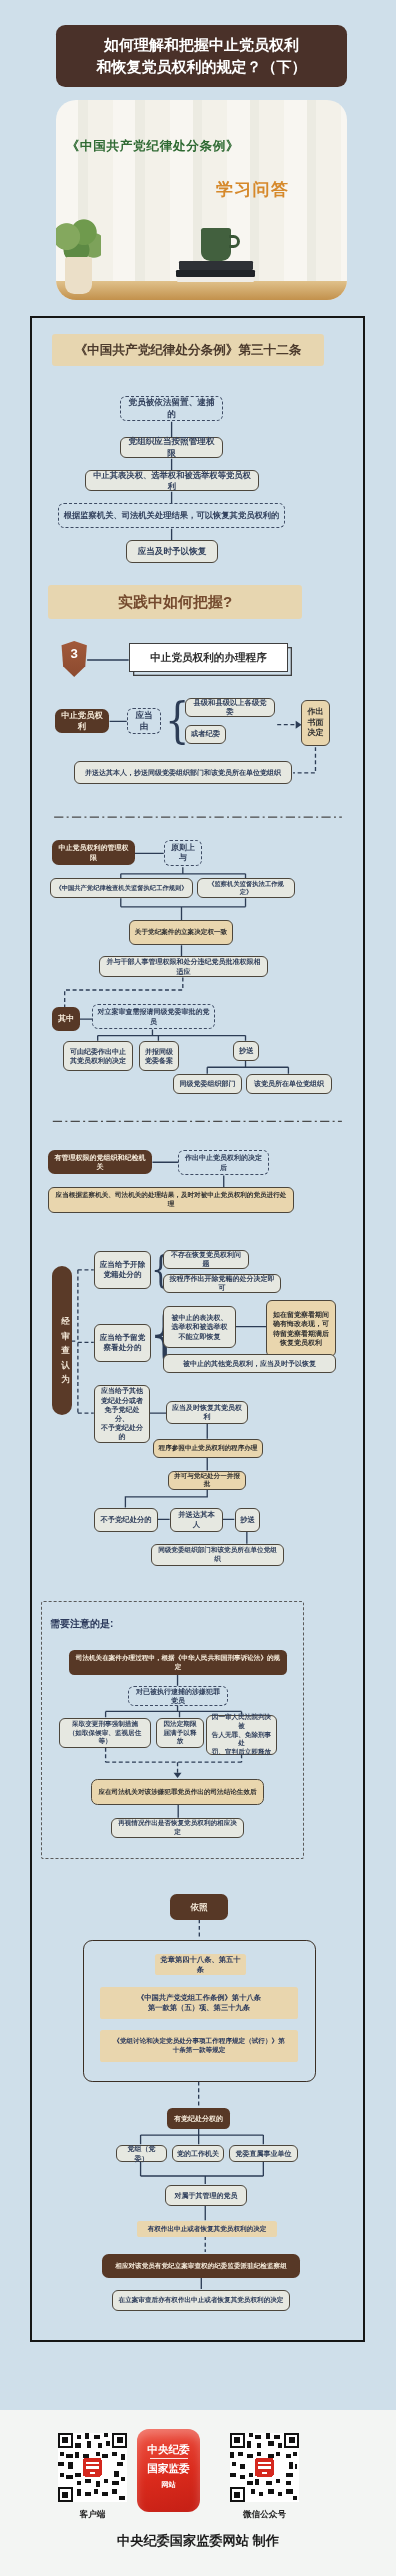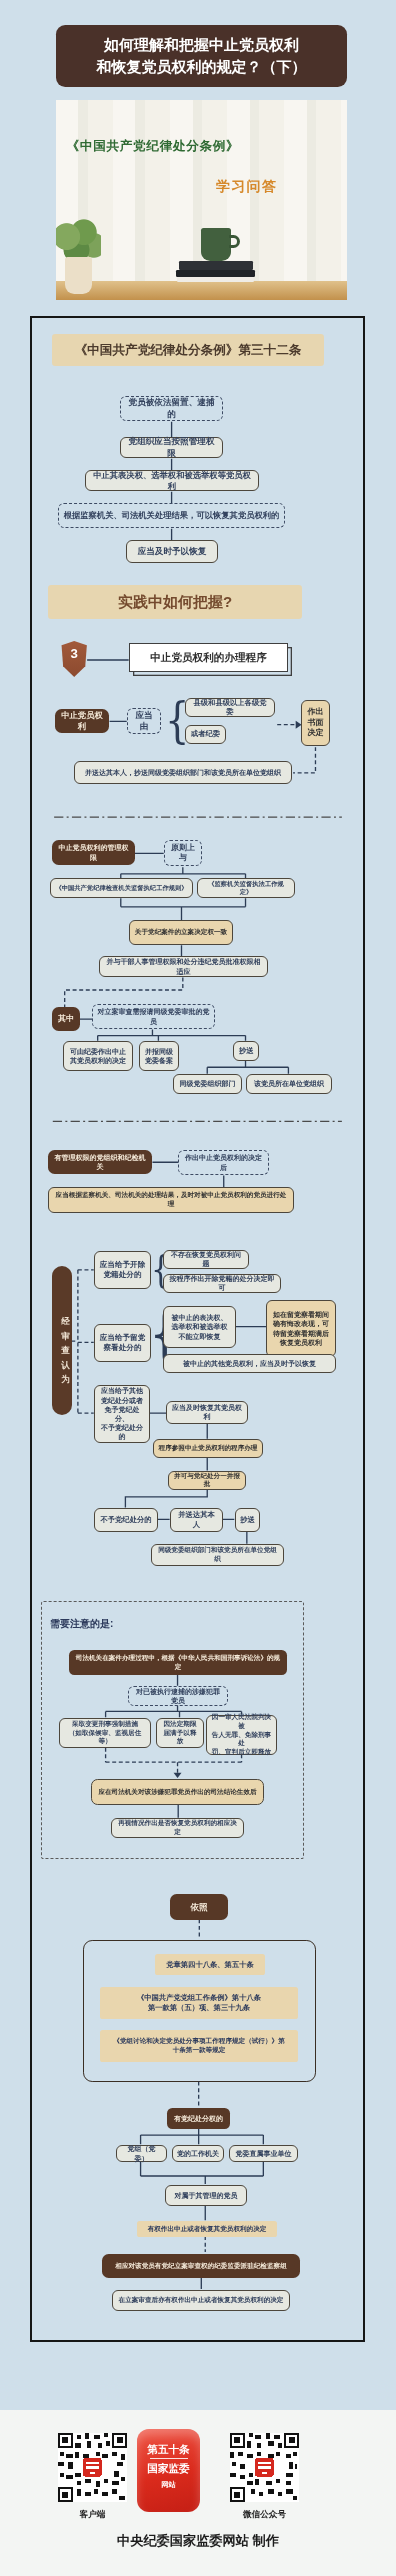--- a/index.html
+++ b/index.html
@@ -15,21 +15,21 @@
   .tanflat{background:#e9d6ae;border:none;border-radius:2.6px;color:#2c3a5c;}
   .brown{background:#573826;color:#f5ead9;border:none;border-radius:6.6px;}
   .pre{white-space:pre-line;}
   .hdr{position:absolute;box-sizing:border-box;background:#e7d6b0;border-radius:3.3px;display:flex;
        align-items:center;justify-content:center;font-weight:bold;z-index:3;}
   .brace{position:absolute;z-index:3;color:#2c3c55;font-family:"DejaVu Serif",serif;font-weight:400;
          transform:scaleX(.8);transform-origin:left center;line-height:1;}
   .wires{position:absolute;left:0;top:0;z-index:2;}
   
   .photo{position:absolute;left:56px;top:100px;width:291px;height:200px;overflow:hidden;z-index:1;
-         background:repeating-linear-gradient(90deg,#f8f6f1 0 22.5px,#ecebe2 22.5px 32px,#f3f1e9 32px 57px);}
+         background:repeating-linear-gradient(90deg,#f8f6f1 0 22.5px,#ecebe2 22.5px 32px,#f3f1e9 32px 57px);border-radius:20px;}
   .vbar{writing-mode:vertical-rl;text-orientation:upright;}
   .qrlabel{position:absolute;text-align:center;font-size:8.6px;color:#222;font-weight:bold;z-index:3;}
   .appicon{position:absolute;left:137px;top:2429px;width:63px;height:83px;border-radius:12px;z-index:3;
            background:linear-gradient(165deg,#ef5444 0%,#da2a1c 55%,#c41f15 100%);
            display:flex;flex-direction:column;align-items:center;color:#fff;font-weight:bold;
            box-shadow:inset 0 6.6px 9.2px rgba(255,255,255,.25);}
   .appicon .l{font-size:10.6px;line-height:16px;}
   .appicon .s{font-size:7.3px;margin-top:4px;}
   .appicon .dv{width:38px;height:0.7px;background:rgba(255,255,255,.85);margin:1.3px 0;}
 </style>
@@ -49,21 +49,21 @@
     <div class="abs" style="left:120px;top:161px;width:79px;height:21px;">
       <div class="abs" style="left:2.6px;top:0;width:74px;height:8.6px;background:#2e3136;border-radius:1.3px;"></div>
       <div class="abs" style="left:0;top:8.6px;width:79px;height:7.3px;background:#1f2327;border-radius:1.3px;"></div>
       <div class="abs" style="left:1.3px;top:16px;width:77px;height:5.3px;background:#efece6;border-radius:1.3px;"></div>
     </div>
     <div class="abs" style="left:145px;top:128px;width:30px;height:33px;background:#42603e;border-radius:2.6px 2.6px 9.2px 9.2px;"></div>
     <div class="abs" style="left:173px;top:135px;width:10.6px;height:13.2px;border:3.3px solid #3a5737;border-left:none;border-radius:0 6.6px 6.6px 0;"></div>
     <div class="abs" style="left:-4px;top:119px;width:49px;height:44px;background:radial-gradient(circle at 30% 40%,#84a85e 0 30%,transparent 32%),radial-gradient(circle at 65% 30%,#6f9a4d 0 28%,transparent 30%),radial-gradient(circle at 50% 70%,#5d8a44 0 32%,transparent 34%),radial-gradient(circle at 85% 60%,#7da25a 0 24%,transparent 26%);"></div>
     <div class="abs" style="left:9.2px;top:157px;width:26.4px;height:37px;background:#ebdfc8;border-radius:2.6px 2.6px 9.2px 9.2px;"></div>
     <div class="abs" style="left:10.6px;top:38px;font-size:12.6px;font-weight:bold;color:#2f6a33;letter-spacing:0.7px;">《中国共产党纪律处分条例》</div>
-    <div class="abs" style="left:160px;top:78px;font-size:14px;font-weight:bold;color:#d6892b;letter-spacing:1.3px;">学习问答</div>
+    <div class="abs" style="left:160px;top:78px;font-size:17px;font-weight:bold;color:#d6892b;letter-spacing:1.3px;">学习问答</div>
   </div>
 
   <div class="abs" style="left:30px;top:316px;width:335px;height:2026px;border:2px solid #161616;z-index:1;"></div>
 
   <svg class="wires" width="396" height="2576" viewBox="0 0 600 3899">
 
     <path fill="none" stroke="#2c3c55" stroke-width="2" d="M260,637 V661 M260,693 V711 M260,743 V761 M260,799 V817
       M132,998 H195
       M166,1091 H192
       M204,1291 H248 M277,1312 V1322 M183,1322 H372 M183,1322 V1329 M372,1322 V1329
@@ -185,21 +185,21 @@
   <div class="n pre" style="left:156px;top:1718px;width:48px;height:30px;font-size:6.6px;">因法定期限
 届满予以释放</div>
   <div class="n pre" style="left:206px;top:1715px;width:71px;height:40px;font-size:6.6px;">因一审人民法院判决被
 告人无罪、免除刑事处
 罚、宣判后立即释放</div>
   <div class="n tan" style="left:91px;top:1779px;width:173px;height:26.4px;font-size:6.6px;color:#333;border-radius:6.6px;">应在司法机关对该涉嫌犯罪党员作出的司法结论生效后</div>
   <div class="n" style="left:111px;top:1818px;width:133px;height:20px;font-size:6.6px;">再视情况作出是否恢复党员权利的相应决定</div>
 
   <div class="n brown" style="left:170px;top:1894px;width:58px;height:26.4px;font-size:8.6px;">依照</div>
   <div class="abs" style="left:83px;top:1940px;width:233px;height:142px;border:1.7px solid #3a2e24;border-radius:9.2px;z-index:1;"></div>
-  <div class="n tanflat" style="left:155px;top:1954px;width:110px;height:21px;font-size:7.3px;text-align:center;">党章第四十八条、第五十条</div>
+  <div class="n tanflat" style="left:155px;top:1954px;width:91px;height:21px;font-size:7.3px;text-align:center;">党章第四十八条、第五十条</div>
   <div class="n tanflat pre" style="left:100px;top:1987px;width:198px;height:32px;font-size:7.3px;">《中国共产党党组工作条例》第十八条
 第一款第（五）项、第三十九条</div>
   <div class="n tanflat pre" style="left:100px;top:2030px;width:198px;height:32px;font-size:6.6px;">《党组讨论和决定党员处分事项工作程序规定（试行）》第
 十条第一款等规定</div>
   <div class="n brown" style="left:167px;top:2108px;width:63px;height:21px;font-size:7px;border-radius:5.3px;">有党纪处分权的</div>
   <div class="n" style="left:116px;top:2145px;width:51px;height:17px;font-size:7px;">党组（党委）</div>
   <div class="n" style="left:172px;top:2145px;width:52px;height:17px;font-size:7px;">党的工作机关</div>
   <div class="n" style="left:229px;top:2145px;width:69px;height:17px;font-size:7px;">党委直属事业单位</div>
   <div class="n" style="left:165px;top:2185px;width:82px;height:21px;font-size:7px;">对属于其管理的党员</div>
   <div class="n tanflat" style="left:137px;top:2221px;width:140px;height:16px;font-size:6.6px;font-weight:bold;">有权作出中止或者恢复其党员权利的决定</div>
@@ -263,21 +263,21 @@
     <rect x="12" y="12" width="9" height="9" rx="1.5" fill="#d5281e"></rect>
     <g fill="#fff">
         <rect x="13.5" y="14" width="6" height="1"></rect>
         <rect x="13.5" y="16" width="6" height="1"></rect>
         <rect x="15.5" y="18.5" width="2" height="1"></rect>
       </g>
   </svg>
   <div class="qrlabel" style="left:58px;top:2509px;width:69px;">客户端</div>
 
   <div class="appicon">
-    <span class="l" style="margin-top:12px;">第五十条</span>
+    <span class="l" style="margin-top:12px;">中央纪委</span>
     <span class="dv"></span>
     <span class="l">国家监委</span>
     <span class="s">网站</span>
   </div>
 
   <svg class="abs" style="left:230px;top:2433px;z-index:3;" width="69" height="69" viewBox="0 0 33 33" shape-rendering="crispEdges">
     <rect width="33" height="33" fill="#fff"></rect>
     <g fill="#111">
       <rect x="0" y="0" width="7" height="7"></rect>
         <rect x="26" y="0" width="7" height="7"></rect>

